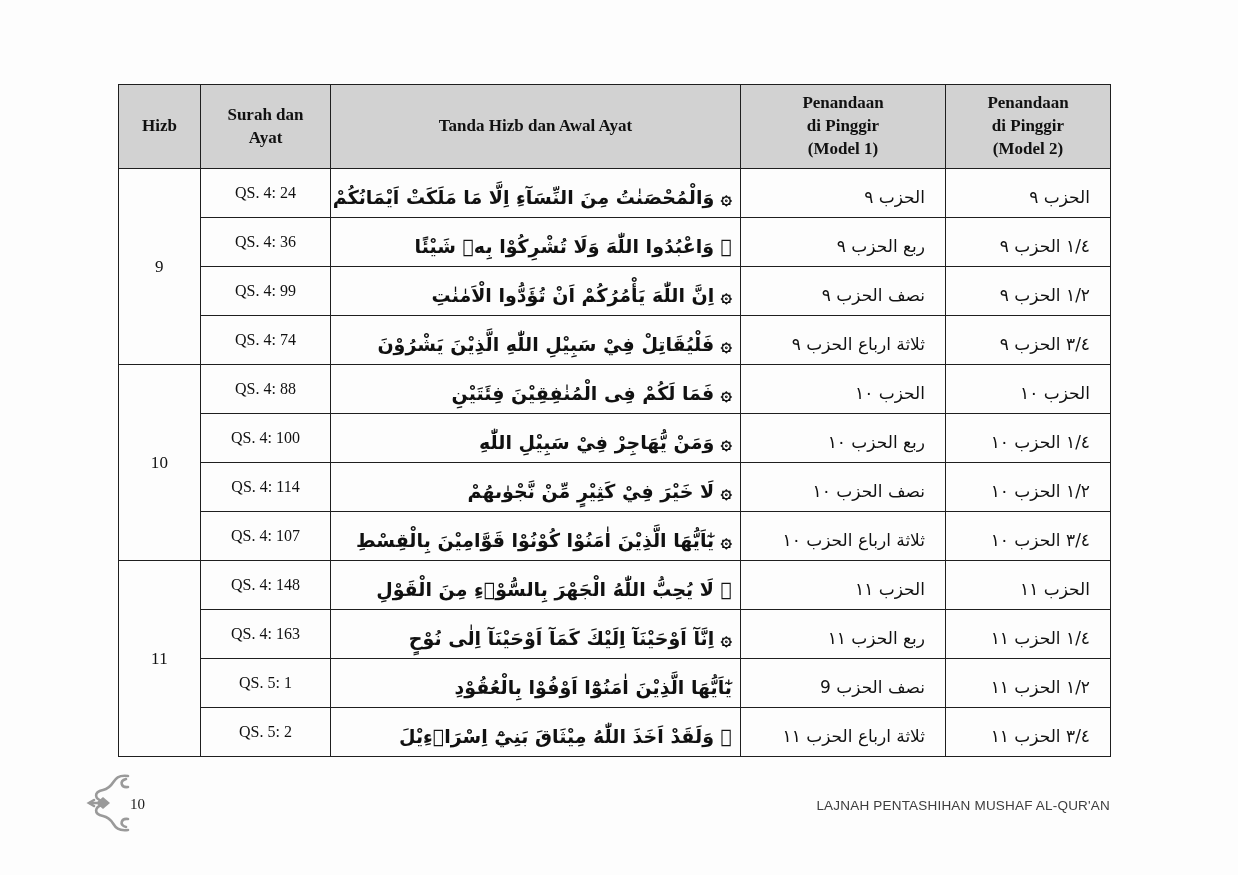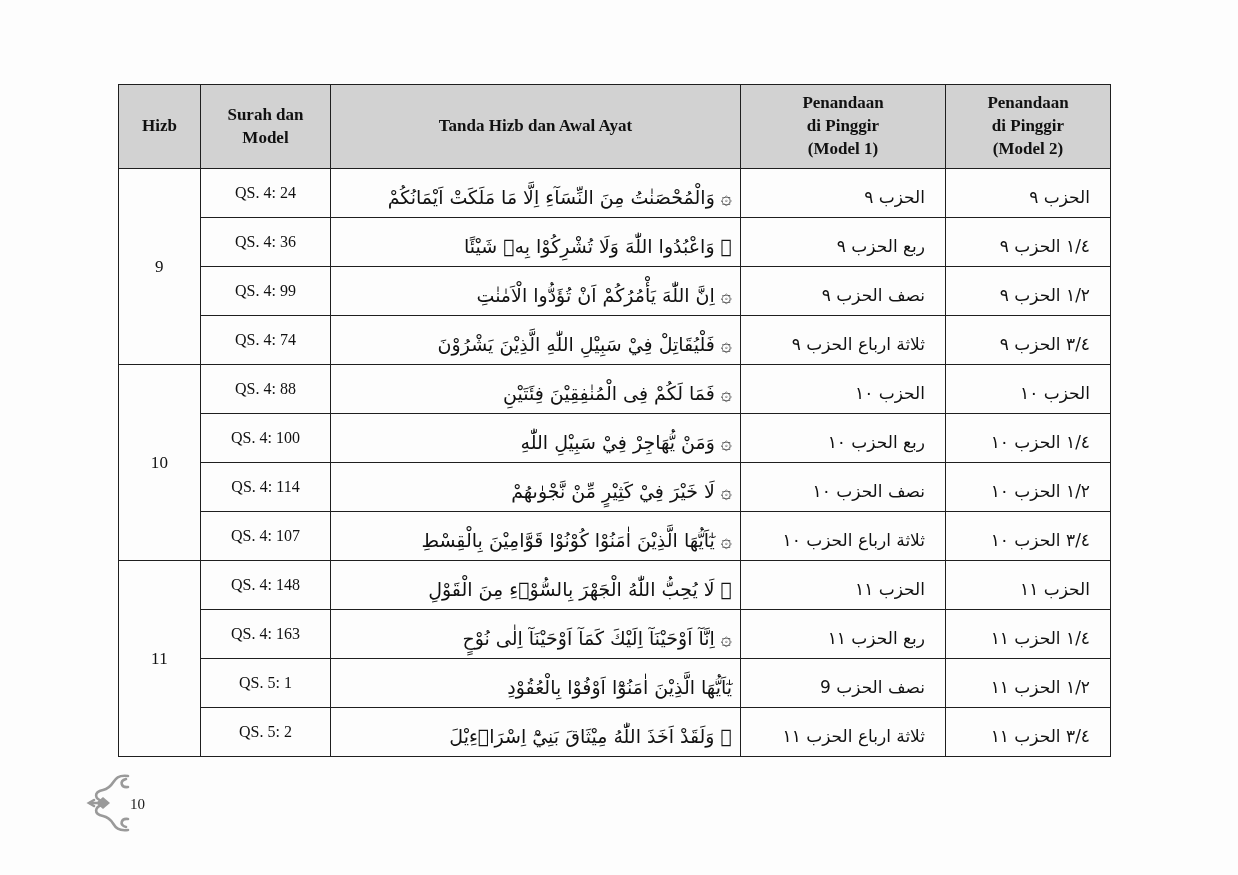--- a/index.html
+++ b/index.html
@@ -31,21 +31,21 @@
     text-align:center;font-size:17px;letter-spacing:.3px;
   }
   td.qs-cell{
     text-align:center;font-size:16px;white-space:nowrap;
   }
   td.arabic{
     direction:rtl;text-align:right;
     font-family:"DejaVu Sans", sans-serif;
     white-space:nowrap;
   }
-  td.tanda-cell{font-size:19px;padding:11px 8px 4px 4px;}
+  td.tanda-cell{font-size:19px;padding:11px 8px 4px 4px;font-weight:bold;}
   td.model-cell{font-size:17px;padding:12px 20px 4px 4px;}
   .footer-ornament{position:absolute;left:86px;top:772px;}
   .page-number{
     position:absolute;left:130px;top:796px;
     font-size:15px;font-family:"Liberation Serif", serif;color:#1c1c1c;
   }
   .publisher{
     position:absolute;right:128px;top:798px;
     font-family:"Liberation Sans", sans-serif;
     font-size:13.5px;letter-spacing:.2px;color:#3d3d3d;
@@ -61,21 +61,21 @@
       <col class="c-hizb">
         <col class="c-qs">
         <col class="c-tanda">
         <col class="c-m1">
         <col class="c-m2">
     </colgroup>
     <thead>
       <tr>
         <th>Hizb</th>
         <th>Surah dan
-Model</th>
+Ayat</th>
         <th>Tanda Hizb dan Awal Ayat</th>
         <th>Penandaan
 di Pinggir
 (Model 1)</th>
         <th>Penandaan
 di Pinggir
 (Model 2)</th>
       </tr>
     </thead>
     <tbody id="table-body">
@@ -164,14 +164,15 @@
         <path d="M42 58 C24 60 31 47 17 44 C7 42 9 35 16 33"></path>
         <path d="M40 7 c-7 2 -5 9 2 8"></path>
         <path d="M40 55 c-7 -2 -5 -9 2 -8"></path>
         <path d="M13 31 L4 31"></path>
         <path d="M8 28 L3 31 L8 34"></path>
       </g>
       <path d="M17 25 l7 6 -7 6 -7 -6 z" fill="#9a9a9a"></path>
     </svg>
   </span>
   <span class="page-number">10</span>
+  <span class="publisher">LAJNAH PENTASHIHAN MUSHAF AL-QUR'AN</span>
 
 </div>
 
 </body></html>

